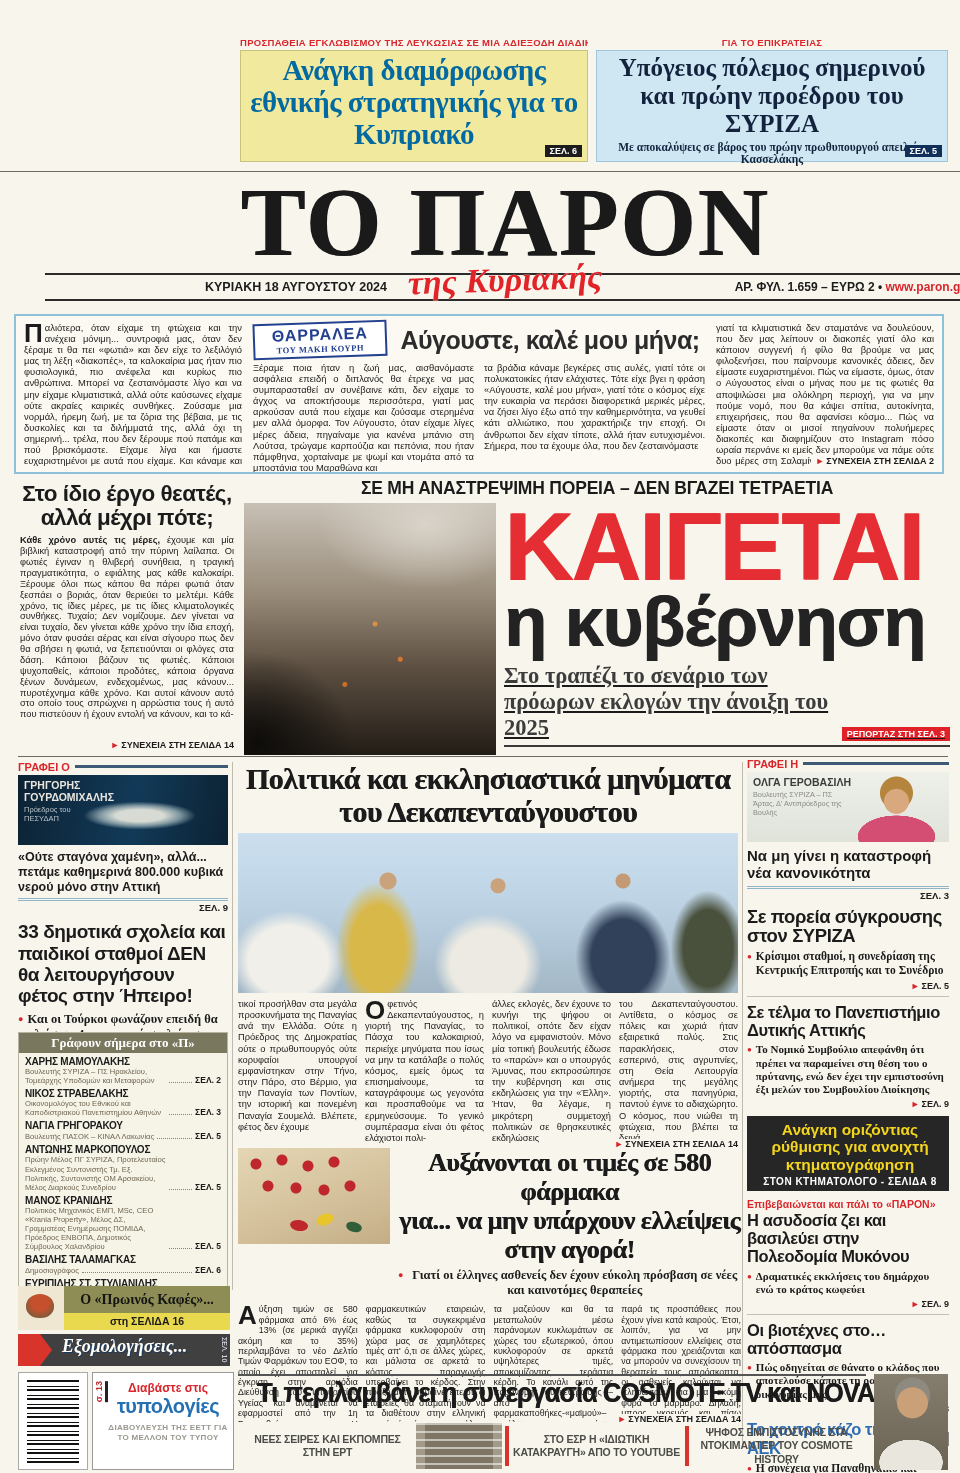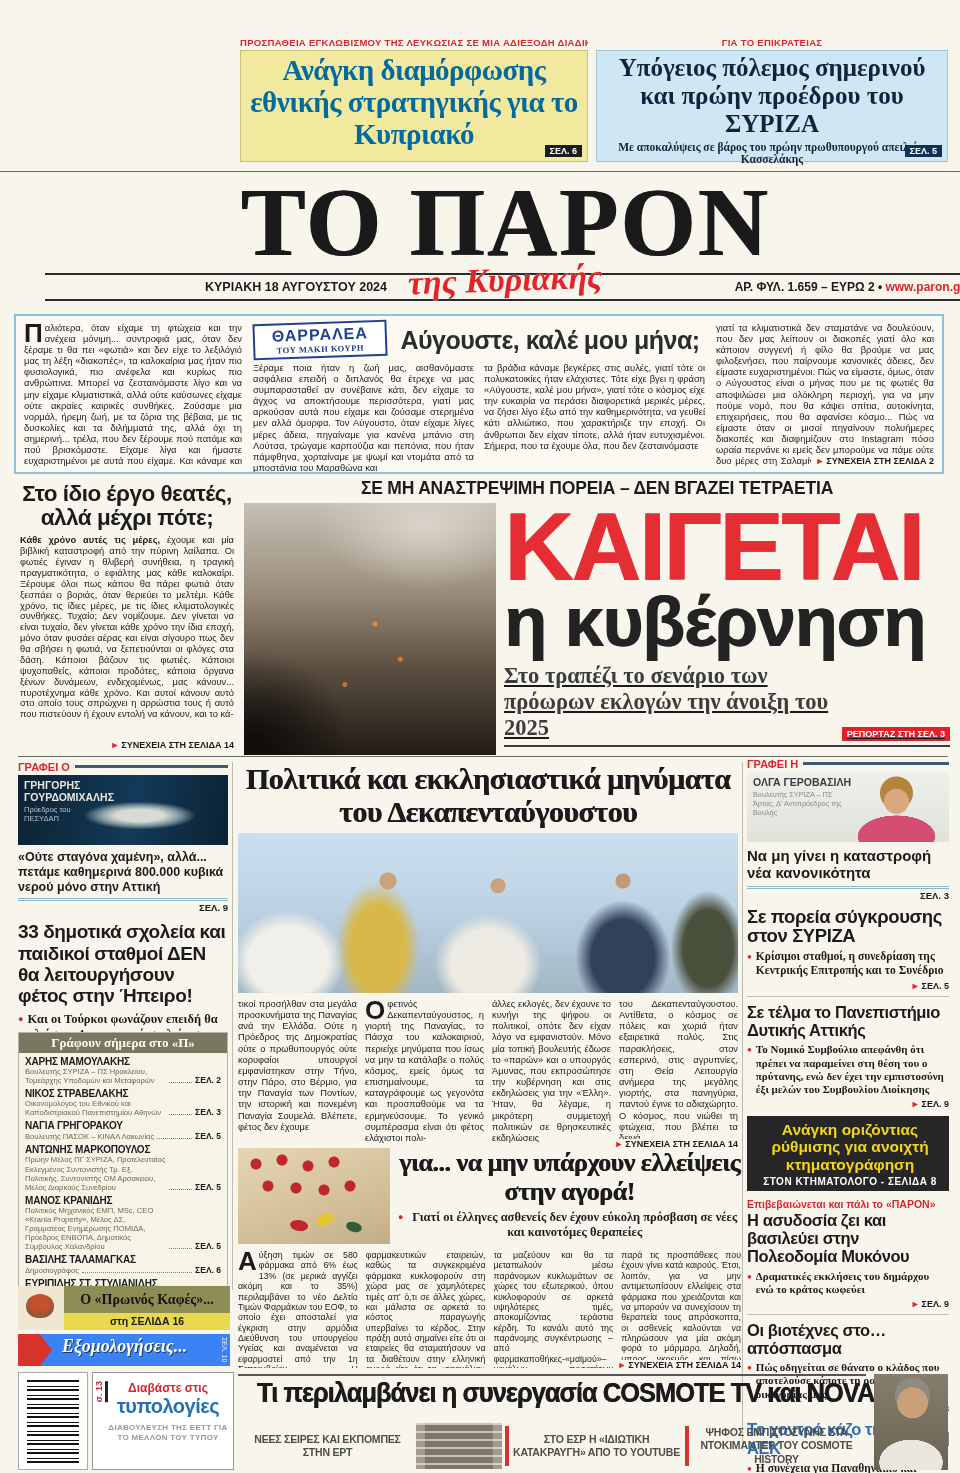--- a/index.html
+++ b/index.html
@@ -178,21 +178,21 @@
   .pc{flex:1;font-size:8.8px;line-height:1.18;text-align:justify;overflow:hidden;}
   .pbody .more{position:absolute;right:0;bottom:-2px;background:#f8f5ec;padding-left:4px;}
 
   
   .coffee{position:absolute;left:18px;top:1286px;width:212px;height:44px;display:flex;}
   .cup{flex:0 0 46px;background:#efe7d2;position:relative;}
   .cup::after{content:"";position:absolute;left:8px;top:8px;width:28px;height:24px;border-radius:50% 50% 46% 46%;background:radial-gradient(circle at 50% 35%,#c4502e 0 40%,#8a5a38 70%,#6b422a 100%);}
   .coffee .txt{flex:1;}
   .coffee .t1{background:#8d8d55;color:#141414;font-size:14px;font-weight:bold;text-align:center;height:27px;line-height:27px;font-family:"Liberation Serif",serif;}
   .coffee .t2{background:#e9d94e;color:#1a1a1a;font-size:10.5px;font-weight:bold;text-align:center;height:17px;line-height:17px;}
-  .confess{position:absolute;left:18px;top:1334px;width:212px;height:32px;background:#3b82f6;overflow:hidden;}
+  .confess{position:absolute;left:18px;top:1334px;width:212px;height:32px;background:#404040;overflow:hidden;}
   .confess .redblk{position:absolute;left:0;top:0;bottom:0;width:22px;background:#d8342c;}
   .confess .redarr{position:absolute;left:22px;top:0;width:0;height:0;border-top:16px solid transparent;border-bottom:16px solid transparent;border-left:12px solid #d8342c;}
   .confess .txt{position:absolute;left:44px;top:2px;font-size:18px;font-weight:bold;font-style:italic;color:#fdfdf8;font-family:"Liberation Serif",serif;text-shadow:1px 1px 0 #1a3a5c;}
   .confess .vp{position:absolute;right:2px;top:3px;writing-mode:vertical-rl;font-size:7px;color:#eef;}
   .barcode{position:absolute;left:18px;top:1372px;width:70px;height:98px;background:#fff;border:1px solid #aaa;box-sizing:border-box;padding:6px 8px;}
   .bars{height:84px;background:repeating-linear-gradient(0deg,#111 0 2px,#fff 2px 4px,#111 4px 5px,#fff 5px 9px);}
   .typo{position:absolute;left:92px;top:1372px;width:142px;height:98px;background:#fff;border:1px solid #999;box-sizing:border-box;text-align:center;padding:8px 4px 0 14px;}
   .typo .vert{position:absolute;left:1px;top:8px;writing-mode:vertical-rl;transform:rotate(180deg);font-size:9px;font-weight:bold;color:#c0272c;border-left:3px solid #222;padding-left:1px;}
   .typo .t1{color:#d8262c;font-size:12px;font-weight:bold;}
   .typo .t2{color:#2470b3;font-size:20px;font-weight:bold;letter-spacing:-.5px;}
@@ -462,20 +462,21 @@
   </div>
 
   <div class="pharma">
     <div class="phtop">
       <div class="pills">
         <span class="pill y"></span>
         <span class="pill g"></span>
         <span class="pill r"></span>
       </div>
       <div class="phheads">
+        <div class="ph1 serif">Αυξάνονται οι τιμές σε 580 φάρμακα</div>
         <div class="ph1 serif">για... να μην υπάρχουν ελλείψεις στην αγορά!</div>
         <div class="phb">
             <span class="dot">●</span>
             <span style="font-weight:bold">Γιατί οι έλληνες ασθενείς δεν έχουν εύκολη πρόσβαση σε νέες και καινοτόμες θεραπείες</span>
           </div>
       </div>
     </div>
     <div class="pbody">
       <div class="pc dropcap">Αύξηση τιμών σε 580 φάρμακα από 6% έως 13% (σε μερικά αγγίζει ακόμη και το 35%) περιλαμβάνει το νέο Δελτίο Τιμών Φαρμάκων του ΕΟΦ, το οποίο έχει αποσταλεί για έγκριση στην αρμόδια Διεύθυνση του υπουργείου Υγείας και αναμένεται να εφαρμοστεί από την 1η Σεπτεμβρίου. Η ανατιμολόγηση αυτή γίνεται έπειτα από αίτημα των</div>
       <div class="pc">φαρμακευτικών εταιρειών, καθώς τα συγκεκριμένα φάρμακα κυκλοφορούν στη χώρα μας σε χαμηλότερες τιμές απ' ό,τι σε άλλες χώρες, και μάλιστα σε αρκετά το κόστος παραγωγής υπερβαίνει το κέρδος. Στην πράξη αυτό σημαίνει είτε ότι οι εταιρείες θα σταματήσουν να τα διαθέτουν στην ελληνική αγορά είτε ότι τα «τσακάλια» της αγοράς θα</div>

